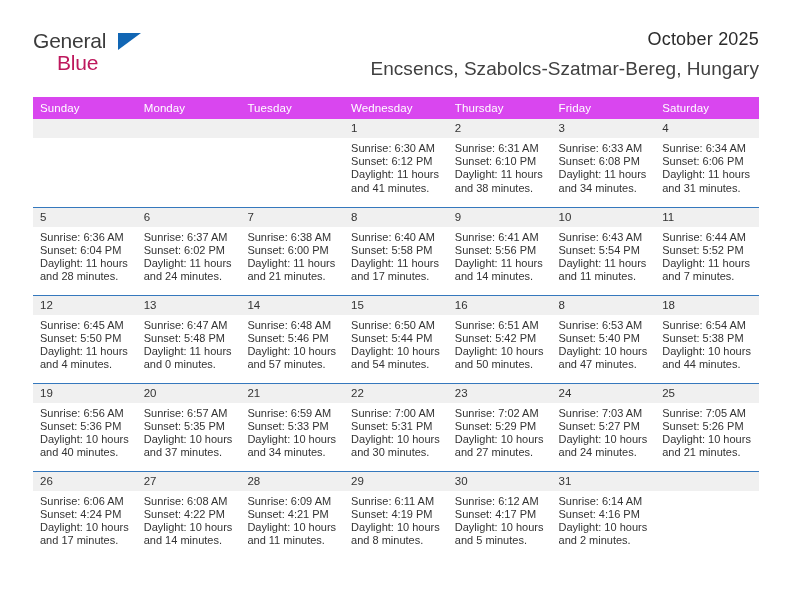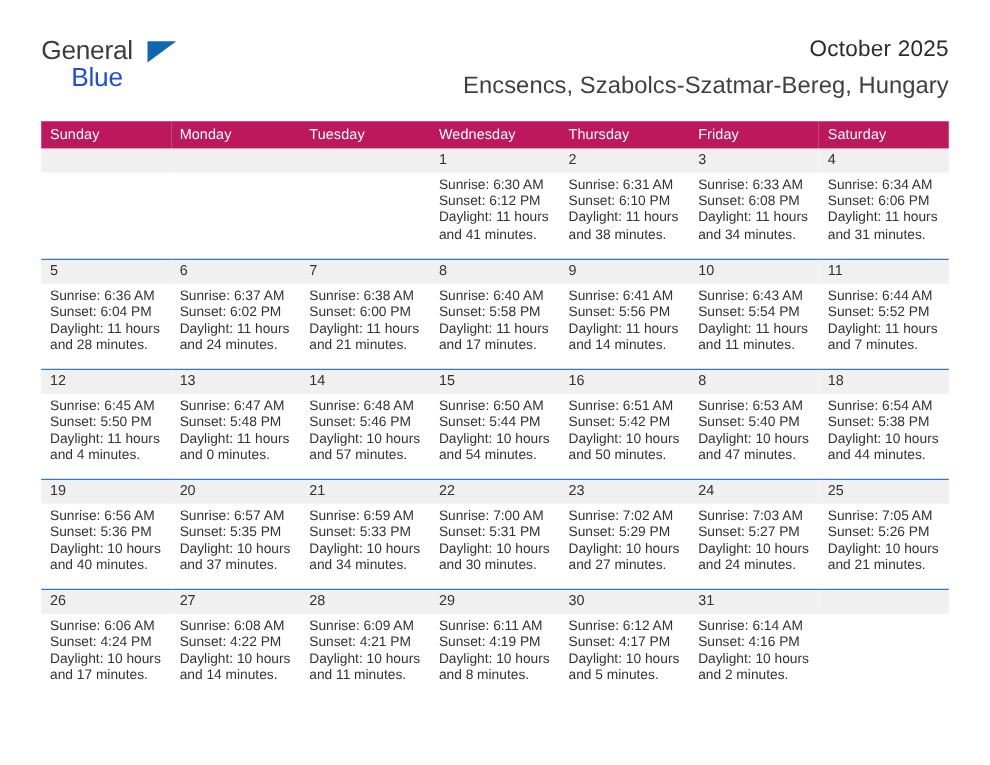--- a/index.html
+++ b/index.html
@@ -36,21 +36,21 @@
     user-select: none;
   }
   .logo-general {
     font-size: 21px;
     color: #3c3c3c;
     letter-spacing: -0.2px;
     display: inline-block;
   }
   .logo-blue {
     font-size: 21px;
-    color: #1d4ed8;
+    color: #be185d;
     letter-spacing: -0.2px;
     display: block;
     margin-top: 1px;
     margin-left: 24px;
   }
   .logo-triangle {
     position: absolute;
     top: 6px;
     left: 85px;
     width: 0;
@@ -78,21 +78,21 @@
   }
 
   
   .calendar {
     width: 726px;
     border-collapse: collapse;
     table-layout: fixed;
   }
 
   .calendar th {
-    background: #be185d;
+    background: #d946ef;
     color: #ffffff;
     font-size: 11.5px;
     font-weight: normal;
     text-align: left;
     padding: 5px 0 5px 7px;
     height: 21px;
     letter-spacing: 0.1px;
   }
 
   .calendar td {

